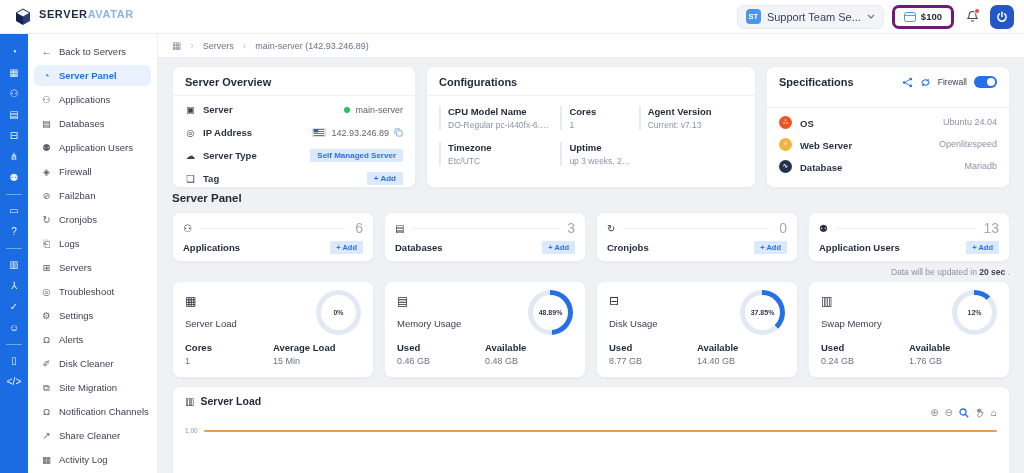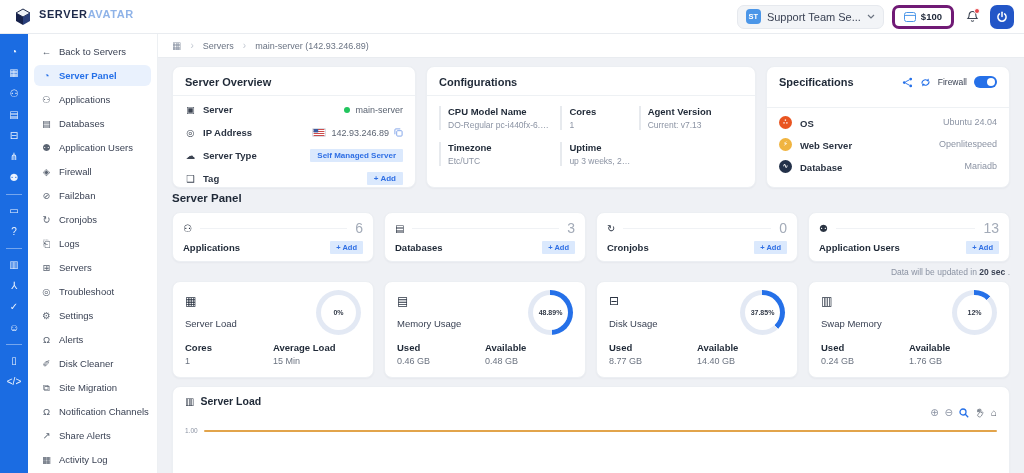--- a/index.html
+++ b/index.html
@@ -244,21 +244,21 @@
       <div class="sb-item">
         <span class="ic">⧉</span>
           <span>Site Migration</span>
       </div>
       <div class="sb-item">
         <span class="ic">Ω</span>
           <span>Notification Channels</span>
       </div>
       <div class="sb-item">
         <span class="ic">↗</span>
-          <span>Share Alerts</span>
+          <span>Share Cleaner</span>
       </div>
       <div class="sb-item">
         <span class="ic">▦</span>
           <span>Activity Log</span>
       </div>
     </aside>
 
     <main class="main">
       <div class="crumbbar">
         <span class="crumb-ic">▦</span>

